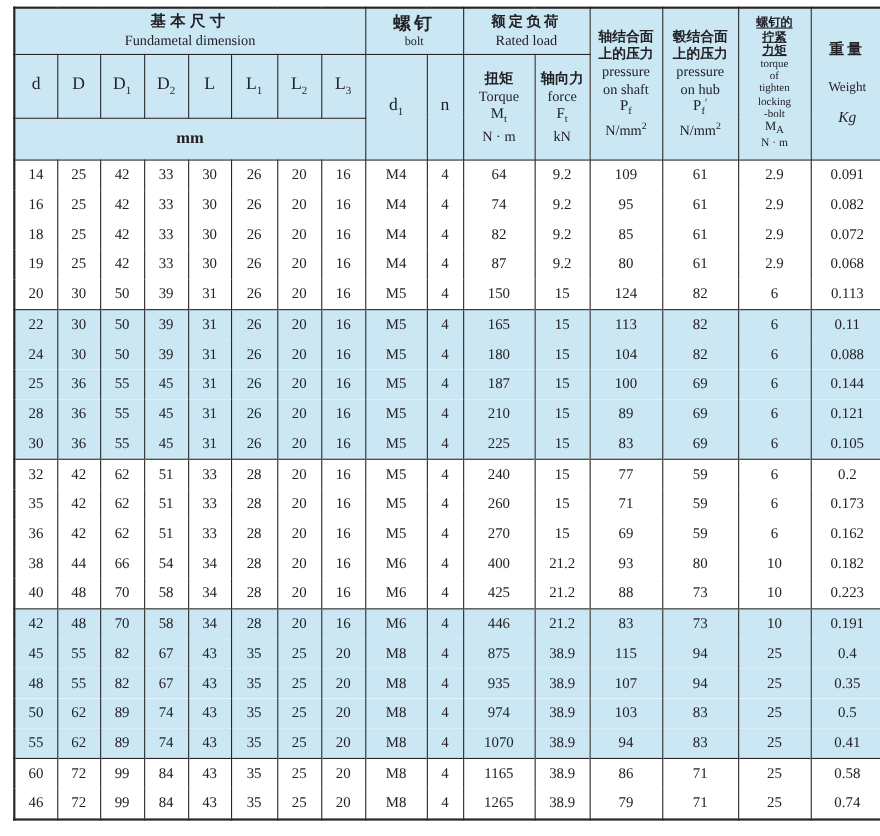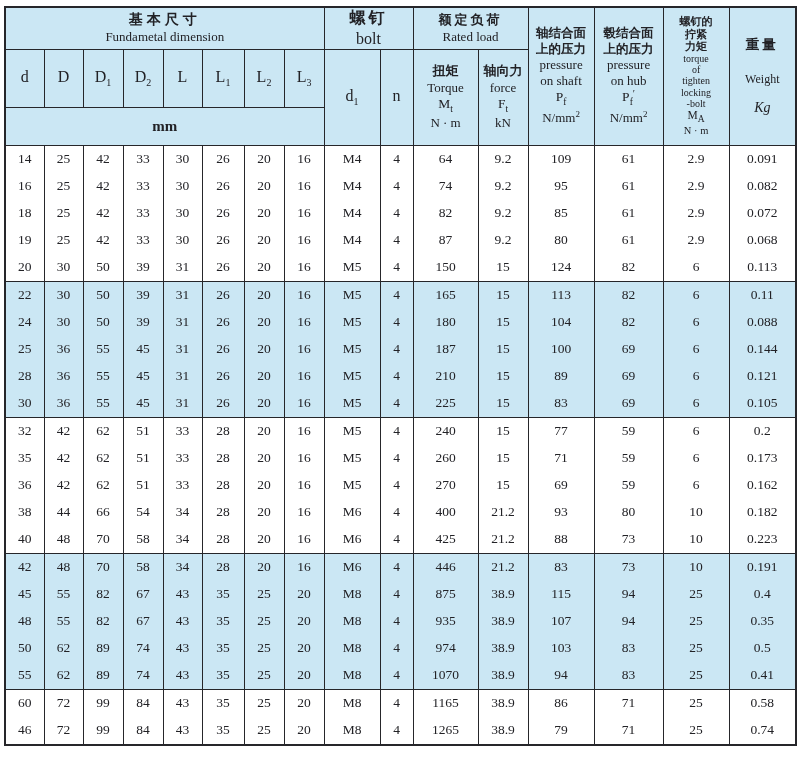--- a/index.html
+++ b/index.html
@@ -7,21 +7,21 @@
     --line:#26262a;
     --blue:#cbe7f4;
   }
   html,body{margin:0;padding:0;}
   body{
     width:800px;height:760px;background:#ffffff;
     font-family:"Liberation Serif","DejaVu Serif",serif;
     color:var(--ink);
     -webkit-font-smoothing:antialiased;
   }
-  .sheet{padding:6px 4px 0 4px;}
+  .sheet{padding:6px 4px 0 12px;}
   table.spec{
     border-collapse:collapse;table-layout:fixed;
     width:791px;margin:0 auto;
     border:2px solid var(--line);
   }
   th,td{
     border:1px solid var(--line);
     text-align:center;vertical-align:middle;
     padding:0;overflow:hidden;
   }
@@ -35,21 +35,21 @@
   .zh.sm{font-size:12.5px;line-height:1.25;}
   .en{font-size:13px;line-height:1.2;}
   .dim{font-size:16px;}
   .dim sub{font-size:10px;}
   .mm{font-size:15px;font-weight:bold;}
   .sym{font-size:13.5px;line-height:1.25;}
   .sym sub{font-size:9.5px;}
   .prime{font-size:10px;vertical-align:4px;}
   .unit{font-size:13px;line-height:1.25;}
   .unit sup{font-size:9px;}
-  .ma-cell .zh{font-size:11px;line-height:1.15;}
+  .ma-cell .zh{font-size:11px;line-height:1.15;text-decoration:underline;}
   .ma-cell .en{font-size:10px;line-height:1.12;}
   .ma-cell .sym{font-size:11.5px;line-height:1.15;}
   .ma-cell .unit{font-size:10.5px;line-height:1.15;}
   .wt-cell .zh{font-size:13.5px;letter-spacing:3px;margin-bottom:18px;}
   .wt-cell .en{font-size:12px;margin-bottom:12px;}
   .wt-cell .unit{font-size:14px;font-style:italic;}
   tbody td{
     height:27px;font-size:13.5px;
     border-top:none;border-bottom:none;
     background:#ffffff;
@@ -81,21 +81,21 @@
         <col style="width:67px">
     </colgroup>
     <thead>
       <tr class="hrow1">
         <th colspan="8">
           <div class="zh-big">基本尺寸</div>
           <div class="en">Fundametal dimension</div>
         </th>
         <th colspan="2">
           <div class="zh sp" style="font-size:16px">螺钉</div>
-          <div class="en" style="font-size:16px">bolt</div>
+          <div class="en" style="font-size:11px">bolt</div>
         </th>
         <th colspan="2">
           <div class="zh sp">额定负荷</div>
           <div class="en">Rated load</div>
         </th>
         <th rowspan="3">
           <div class="zh sm">轴结合面</div>
           <div class="zh sm">上的压力</div>
           <div class="en">pressure</div>
           <div class="en">on shaft</div>

